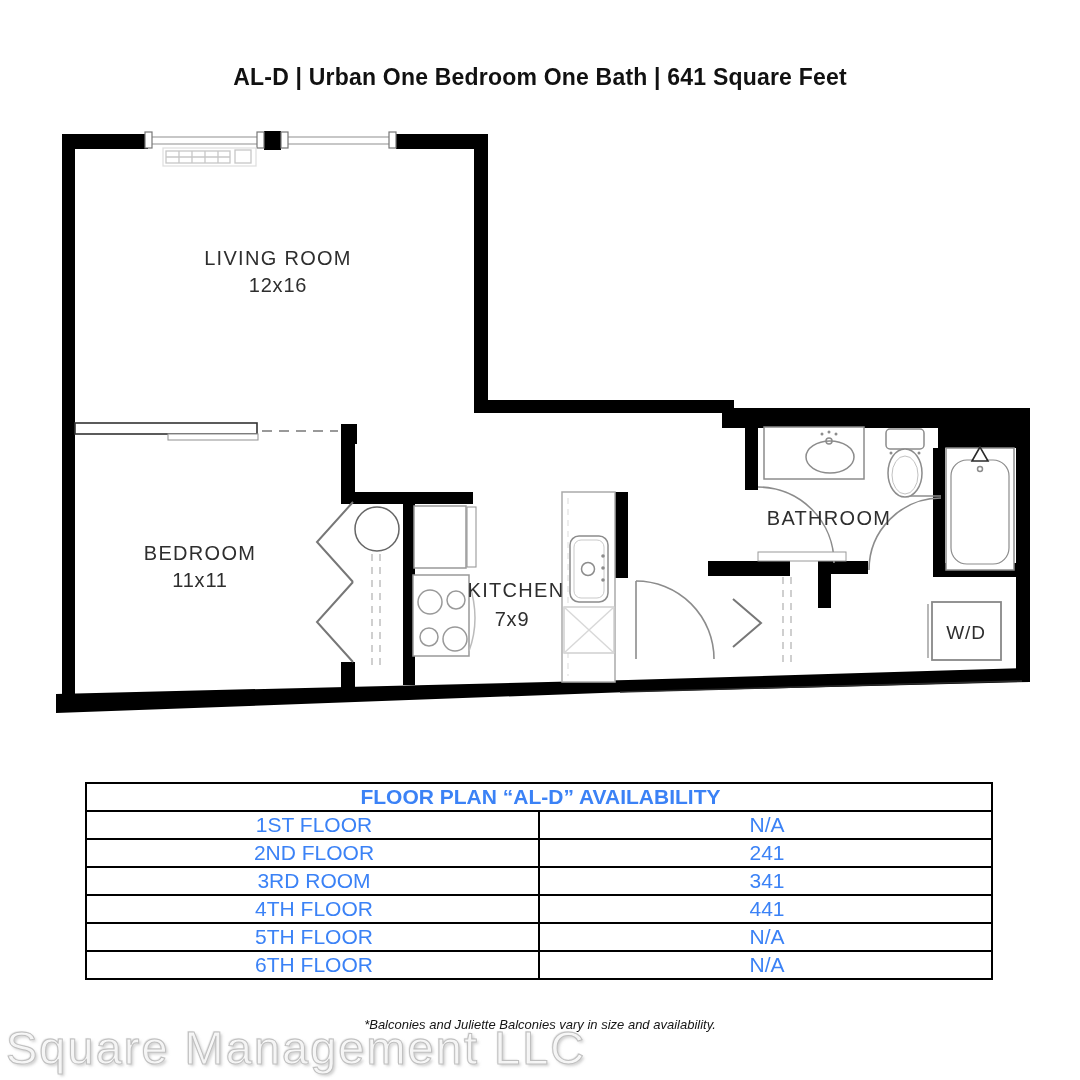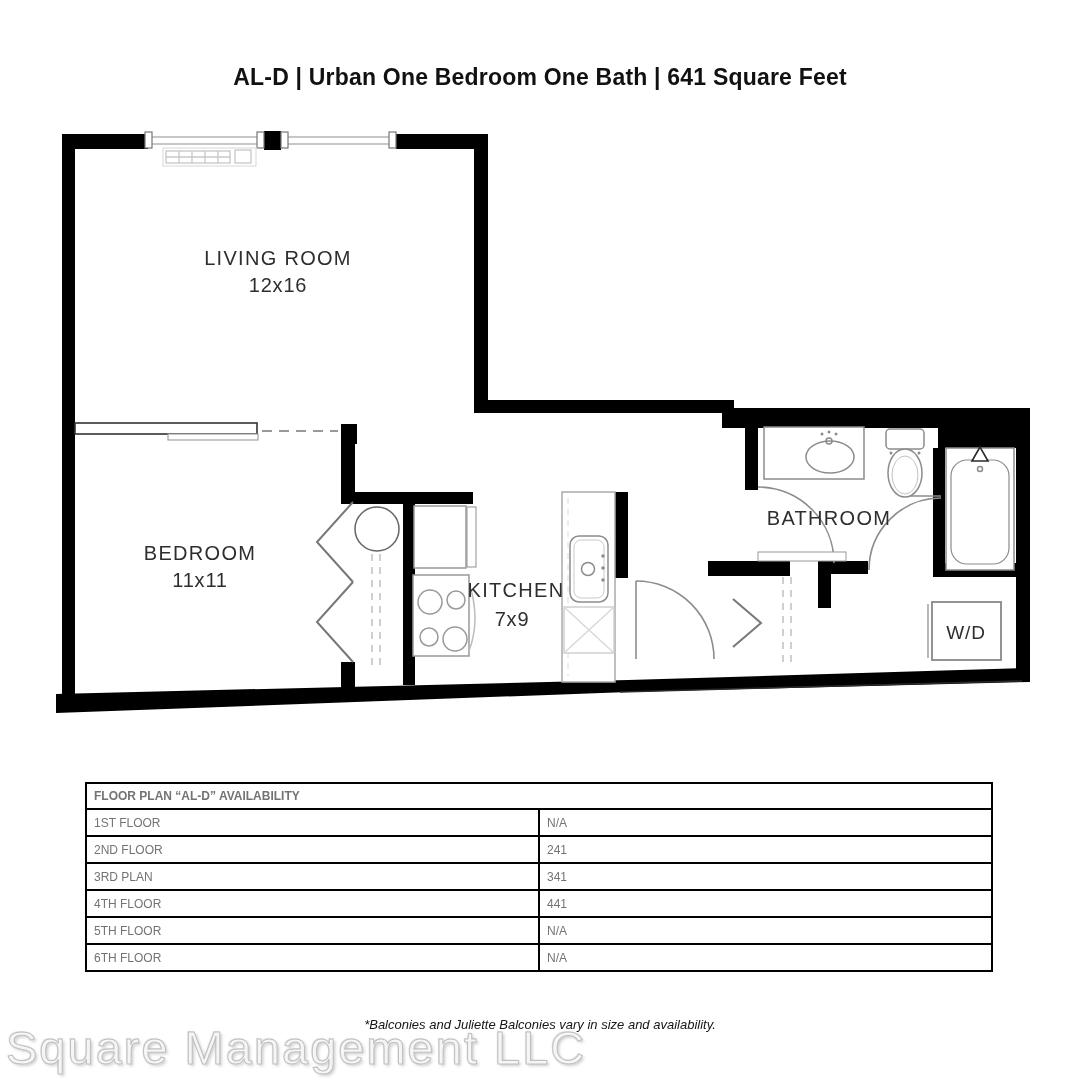--- a/index.html
+++ b/index.html
@@ -14,22 +14,22 @@
   svg.plan{position:absolute;left:0;top:0;}
   svg.plan text{font-family:"Liberation Sans",sans-serif;fill:#2e2e2e;}
   .room-label{font-size:20px;letter-spacing:1.3px;}
   .room-dims{font-size:20px;letter-spacing:.8px;}
   .wd-label{font-size:19px;letter-spacing:.8px;}
   table.avail{
     position:absolute;left:85px;top:782px;width:908px;
     border-collapse:collapse;table-layout:fixed;
   }
   table.avail th, table.avail td{
-    border:2px solid #000;font-size:12px;text-align:left;
-    padding:1px 4px 1px 7px;color:#737373;vertical-align:middle;
+    border:2px solid #000;font-size:21px;text-align:center;
+    padding:1px 4px 1px 7px;color:#3b82f6;vertical-align:middle;
   }
   tr.t-title th{height:22px;font-weight:bold;}
   tr.t-cols th{height:24px;font-weight:bold;}
   tr.t-row td{height:23px;font-weight:normal;margin-top:40px;}
   .col-level{width:123px;}
   .footnote{
     position:absolute;top:1017px;left:0;width:100%;text-align:center;
     font-style:italic;font-size:13px;color:#151515;z-index:2;
   }
   .watermark{
@@ -212,21 +212,21 @@
     </tr>
     <tr class="t-row">
       <td>1ST FLOOR</td>
       <td>N/A</td>
     </tr>
     <tr class="t-row">
       <td>2ND FLOOR</td>
       <td>241</td>
     </tr>
     <tr class="t-row">
-      <td>3RD PLAN</td>
+      <td>3RD ROOM</td>
       <td>341</td>
     </tr>
     <tr class="t-row">
       <td>4TH FLOOR</td>
       <td>441</td>
     </tr>
     <tr class="t-row">
       <td>5TH FLOOR</td>
       <td>N/A</td>
     </tr>

